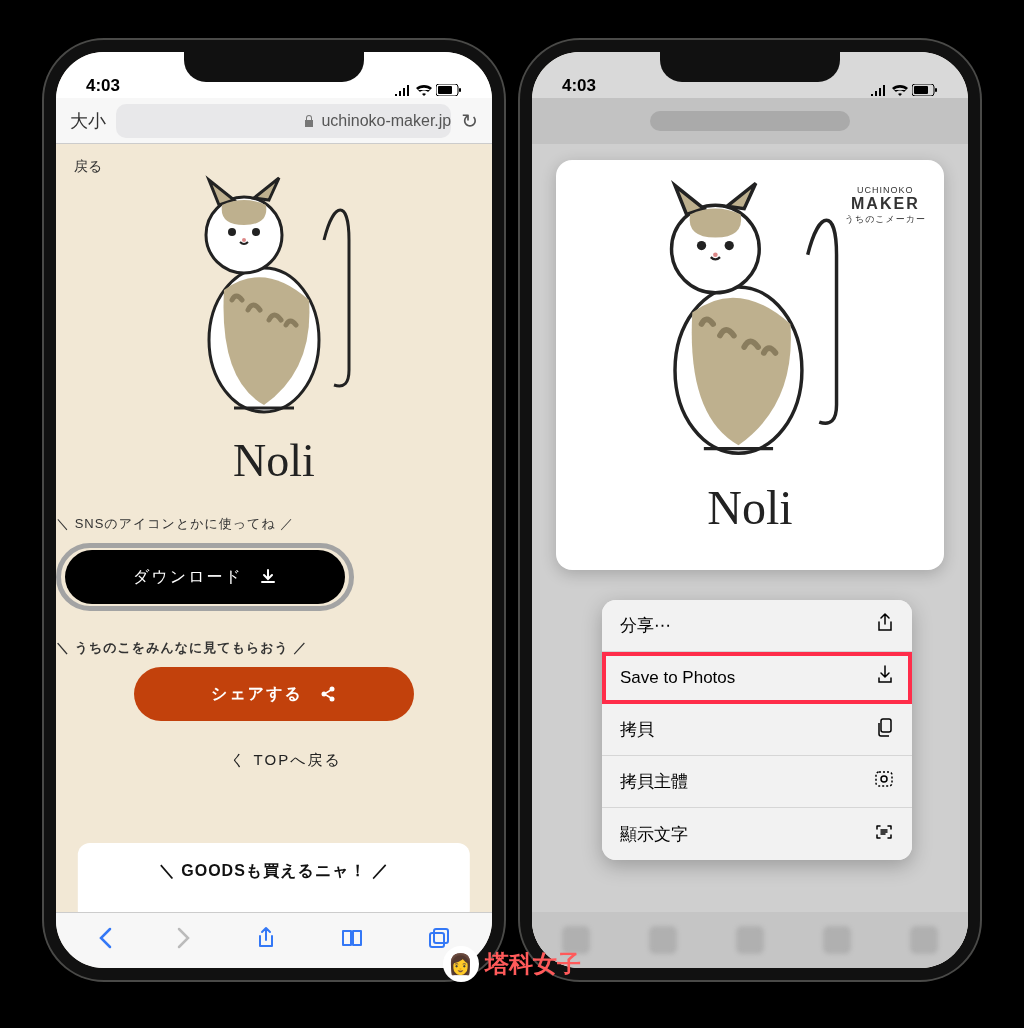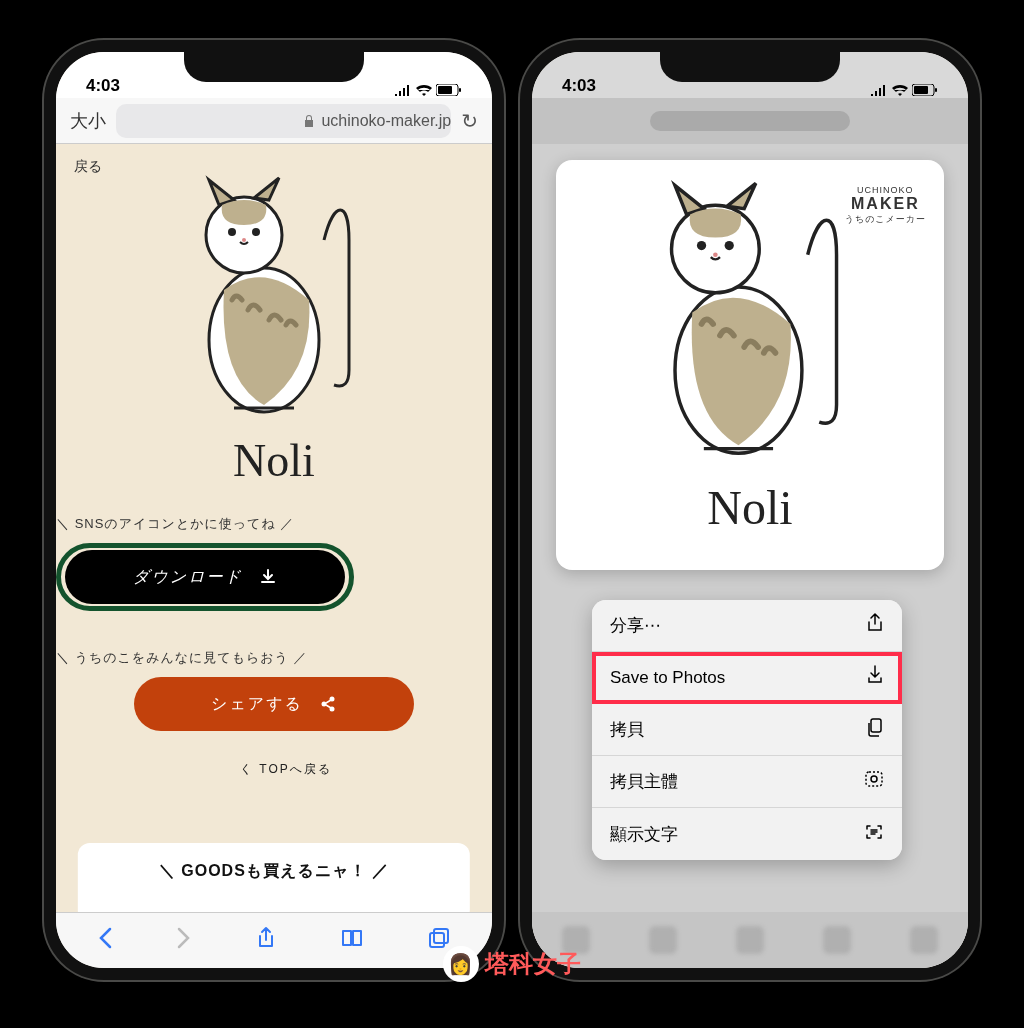--- a/index.html
+++ b/index.html
@@ -114,29 +114,28 @@
     display: flex;
     align-items: center;
     justify-content: center;
     gap: 16px;
     font-size: 16px;
     letter-spacing: 2px;
   }
   .pill-black { background:#000; color:#fff; }
   .pill-gray { background:#c2410c; color:#fff; }
   .highlight-ring {
-    border: 5px solid #14532d;
+    border: 5px solid #a3a3a3;
     border-radius: 36px;
     padding: 2px 4px;
     display:inline-block;
-    font-style:italic;
   }
   .back-top {
     margin-top: 30px;
-    font-size: 12px;
+    font-size: 15px;
     color:#222;
     letter-spacing: 2px;
     margin-left: 24px;
   }
   .goods-peek {
     position:absolute;
     bottom: -10px;
     left: 50%; transform:translateX(-50%);
     width: 90%;
     background:#fff;
@@ -197,21 +196,21 @@
     font-size: 9px;
     color:#333;
     letter-spacing:1px;
   }
   .preview-card .brand .m { font-size:16px; font-weight:700; letter-spacing:2px; }
   .preview-card .cat-name { font-size: 48px; margin-top:6px; }
 
   .context-menu {
     position:absolute;
     top: 548px;
-    left: 60px;
+    left: 70px;
     width: 310px;
     background:#efefef;
     border-radius: 14px;
     overflow:hidden;
     box-shadow: 0 6px 20px rgba(0,0,0,.25);
   }
   .menu-item {
     height: 52px;
     padding: 0 18px;
     display:flex;
@@ -331,21 +330,21 @@
         <span class="highlight-ring">
           <div class="pill-btn pill-black">
             <span>ダウンロード</span>
             <svg width="18" height="18" viewBox="0 0 18 18">
                 <path d="M9 2v8M5 7l4 4 4-4M3 14h12" stroke="#fff" stroke-width="2" fill="none" stroke-linecap="round"></path>
               </svg>
           </div>
         </span>
       </div>
 
-      <div class="cta-block" style="margin-top:38px;">
+      <div class="cta-block" style="margin-top:28px;font-weight:bold;">
         <div class="cta-hint">うちのこをみんなに見てもらおう</div>
         <div class="pill-btn pill-gray">
           <span>シェアする</span>
           <svg width="18" height="18" viewBox="0 0 18 18">
               <circle cx="5" cy="9" r="2.5" fill="#fff"></circle>
               <circle cx="13" cy="4" r="2.5" fill="#fff"></circle>
               <circle cx="13" cy="14" r="2.5" fill="#fff"></circle>
               <path d="M7 8l5-3M7 10l5 3" stroke="#fff" stroke-width="1.5"></path>
             </svg>
         </div>

